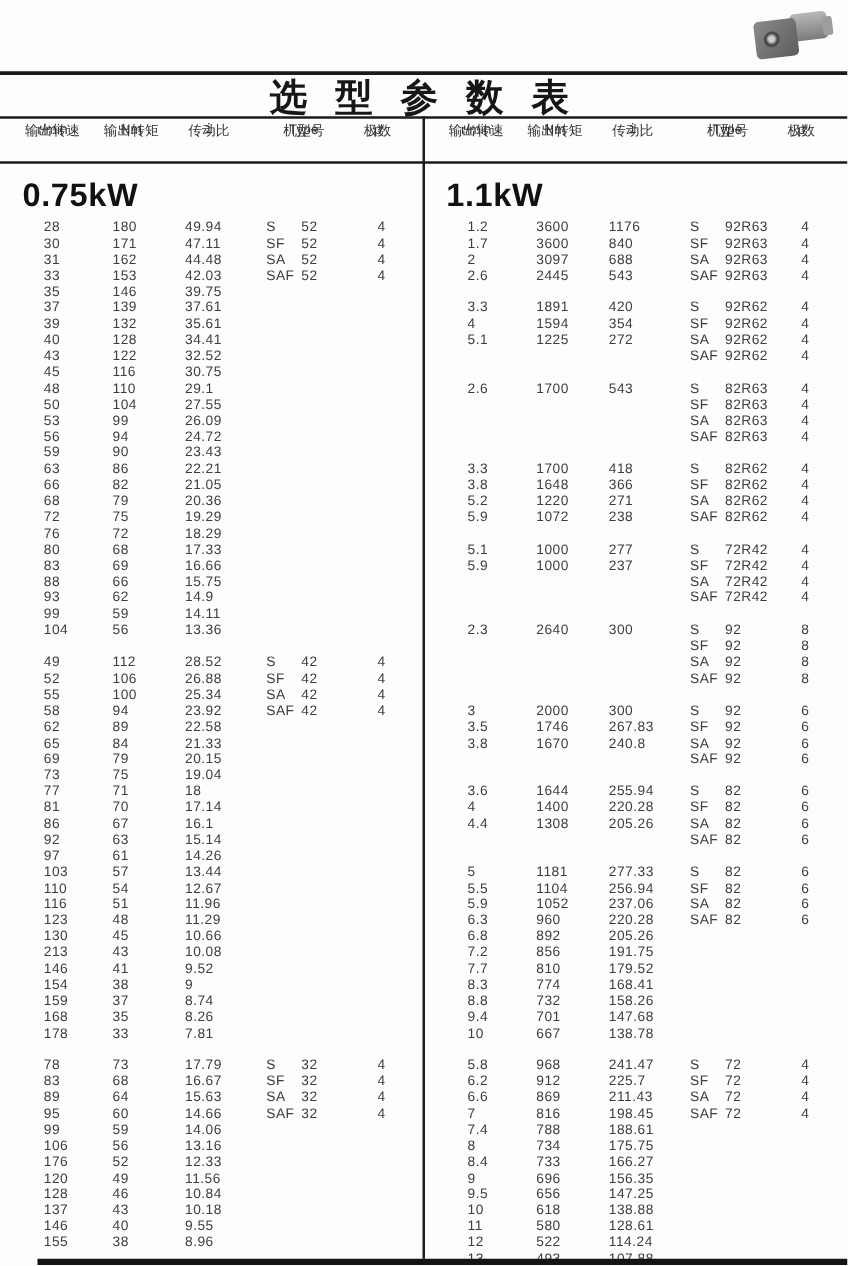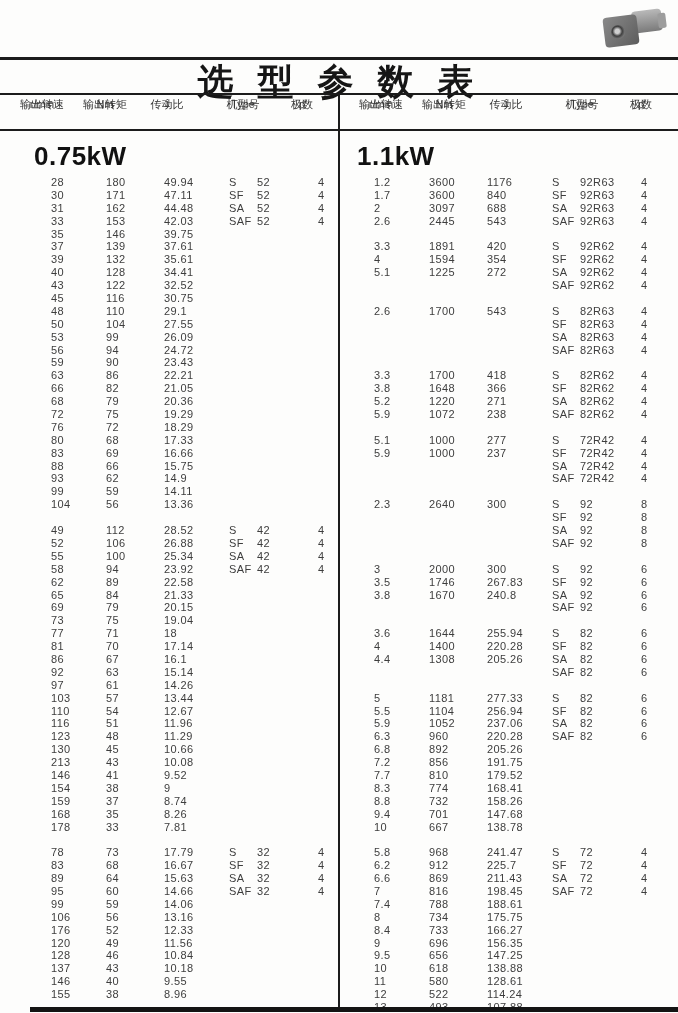--- a/index.html
+++ b/index.html
@@ -17,38 +17,38 @@
   .motor-photo .cap{position:absolute;right:0px;top:9px;width:8px;height:15px;background:#9d9d9d;border-radius:2px;transform:rotate(-7deg);}
 
   .rule{position:absolute;left:0;width:678px;background:#1c1c1c;}
   .rule-thick{top:57px;height:3px;}
   .rule-mid{top:93px;height:2px;}
   .rule-under-header{top:129px;height:2px;}
   .v-divider{position:absolute;left:338px;top:93px;width:2px;height:914px;background:#1c1c1c;}
   .bottom-bar{position:absolute;left:30px;top:1007px;width:648px;height:5px;background:#141414;}
 
   .page-title{position:absolute;left:0;top:58px;width:678px;text-align:center;
-    font-size:36px;font-weight:bold;letter-spacing:7px;color:#161616;white-space:nowrap;}
+    font-size:30px;font-weight:bold;letter-spacing:7px;color:#161616;white-space:nowrap;}
 
   
   .header-group{position:absolute;top:97px;width:339px;height:32px;font-size:11px;color:#333;}
   .header-group.left{left:0;}
   .header-group.right{left:339px;}
   .hl{position:absolute;text-align:center;white-space:nowrap;}
   .hrow1{top:0;}
   .hrow2{top:1px;}
   .hc1{left:10px;width:64px;}
   .hc2{left:73px;width:64px;}
   .hc3{left:135px;width:64px;font-family:Liberation Mono, monospace;}
   .hc4{left:211px;width:64px;}
   .hc5{left:272px;width:60px;}
 
   
   .power-column{position:absolute;top:134px;width:339px;}
-  .power-column.left{left:16px;}
+  .power-column.left{left:0;}
   .power-column.right{left:339px;}
   .power-label{font-size:26px;line-height:28px;font-weight:bold;color:#111;
     margin:8px 0 6px 18px;letter-spacing:0.5px;}
   .block{margin-bottom:12.9px;}
   .row{display:grid;grid-template-columns:55px 58px 65px 28px 61px auto;
     padding-left:35px;height:12.9px;line-height:12.9px;font-size:11px;
     letter-spacing:0.4px;white-space:nowrap;color:#3d3d3d;}
   .cell{overflow:visible;}
 </style>
 </head>

